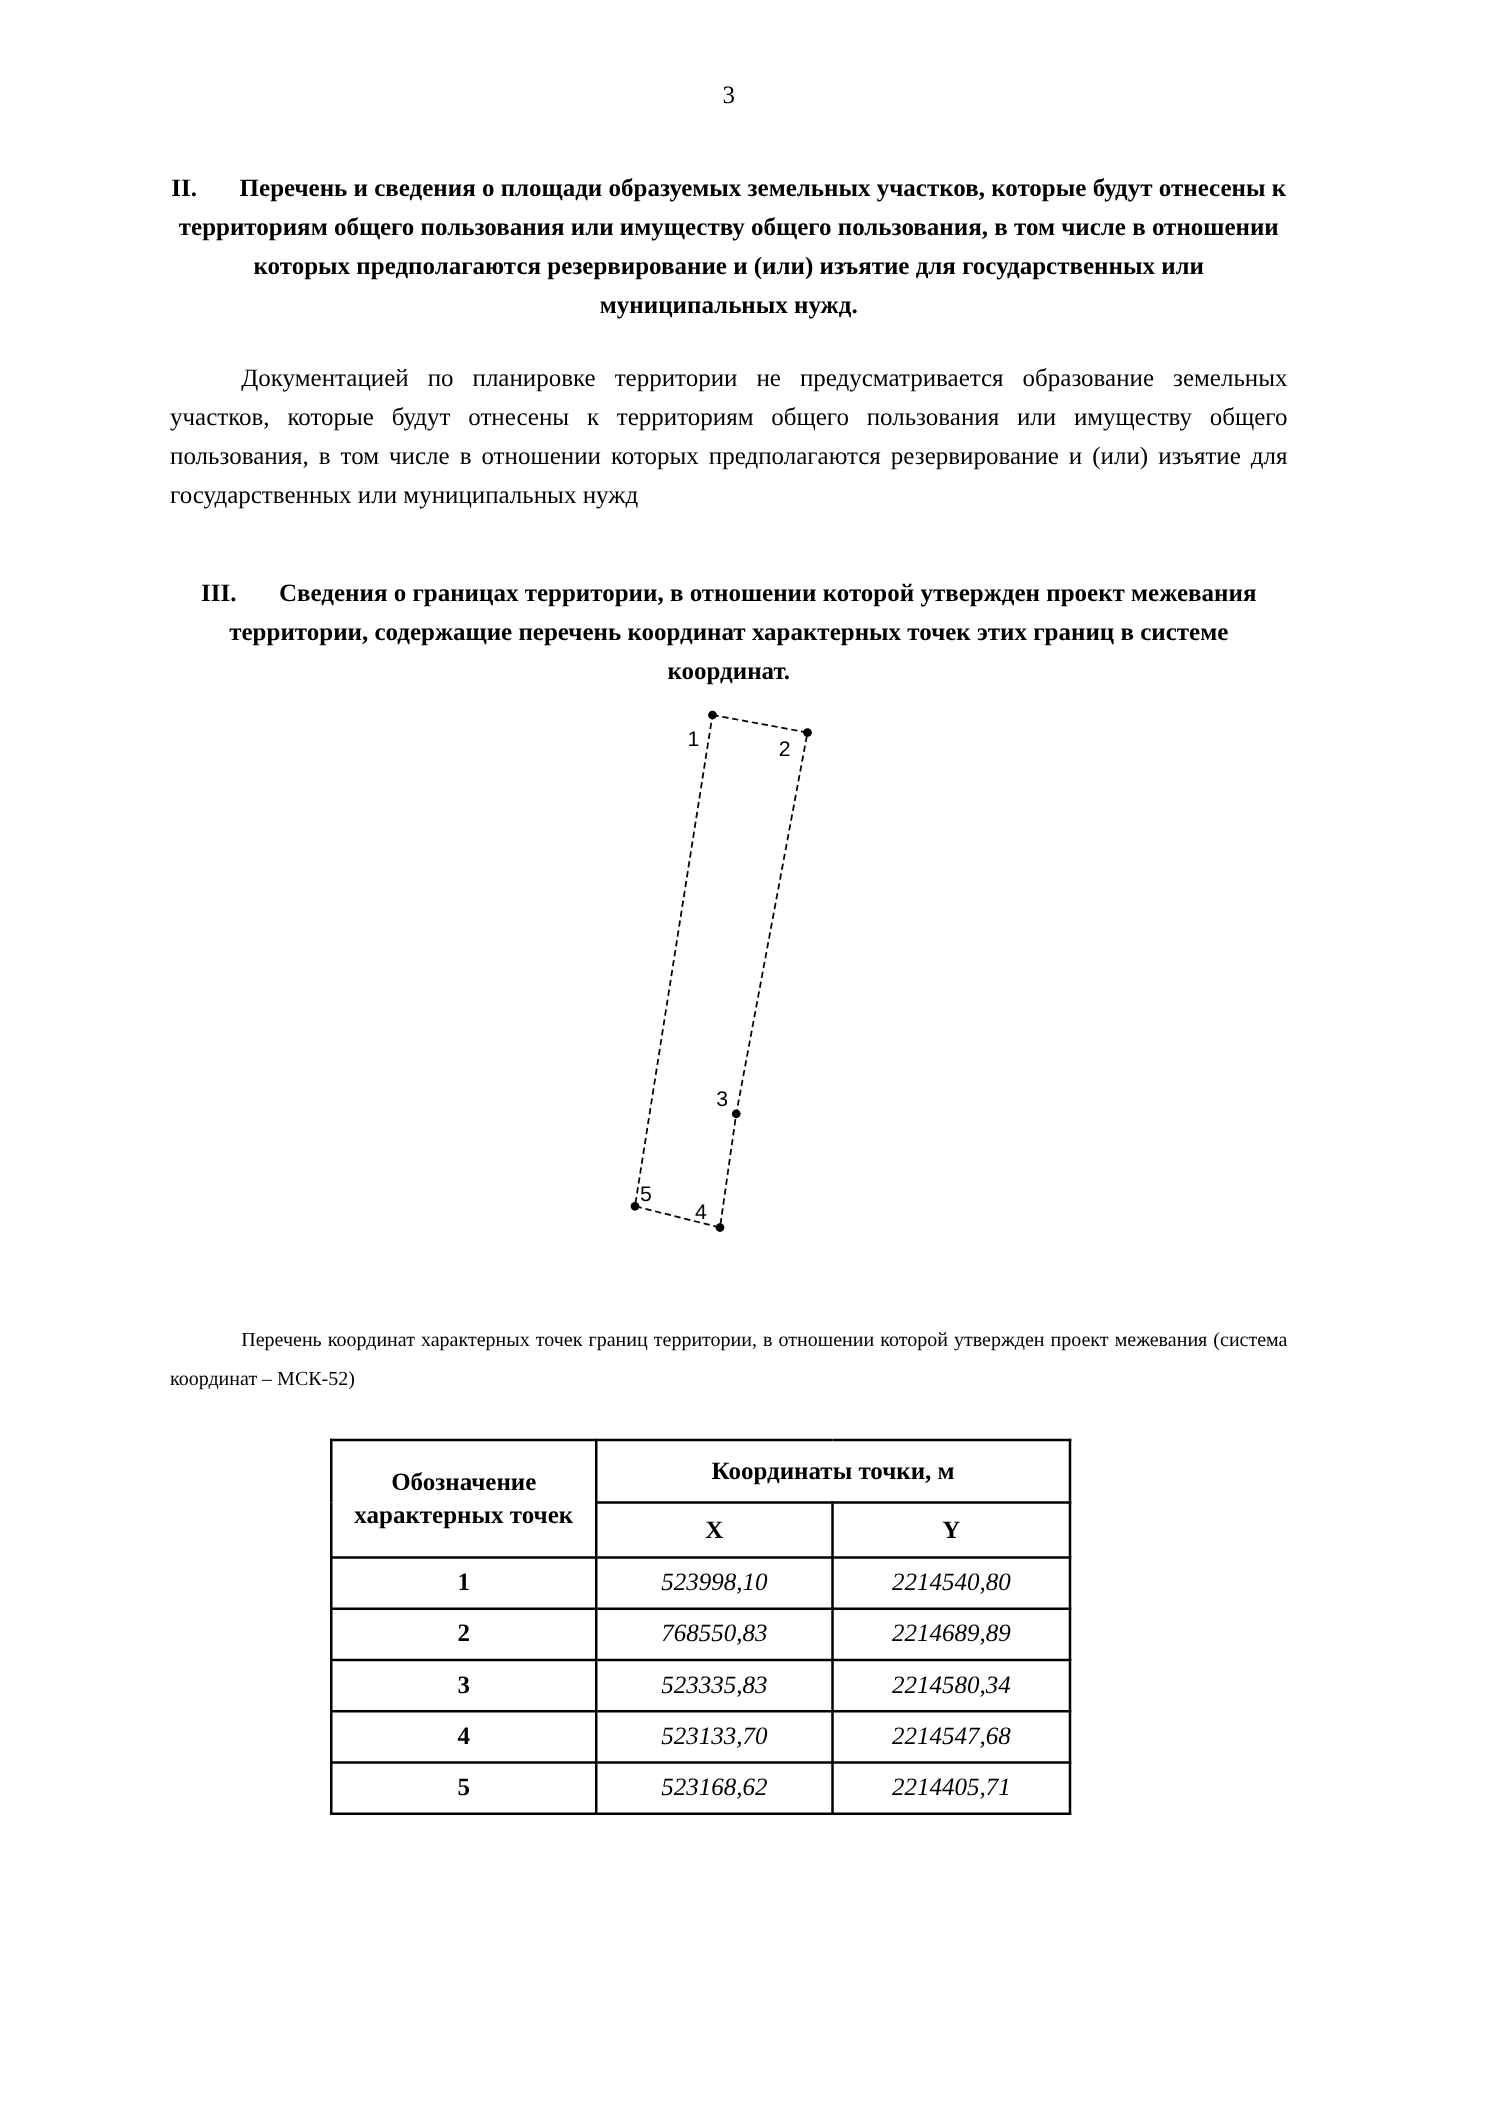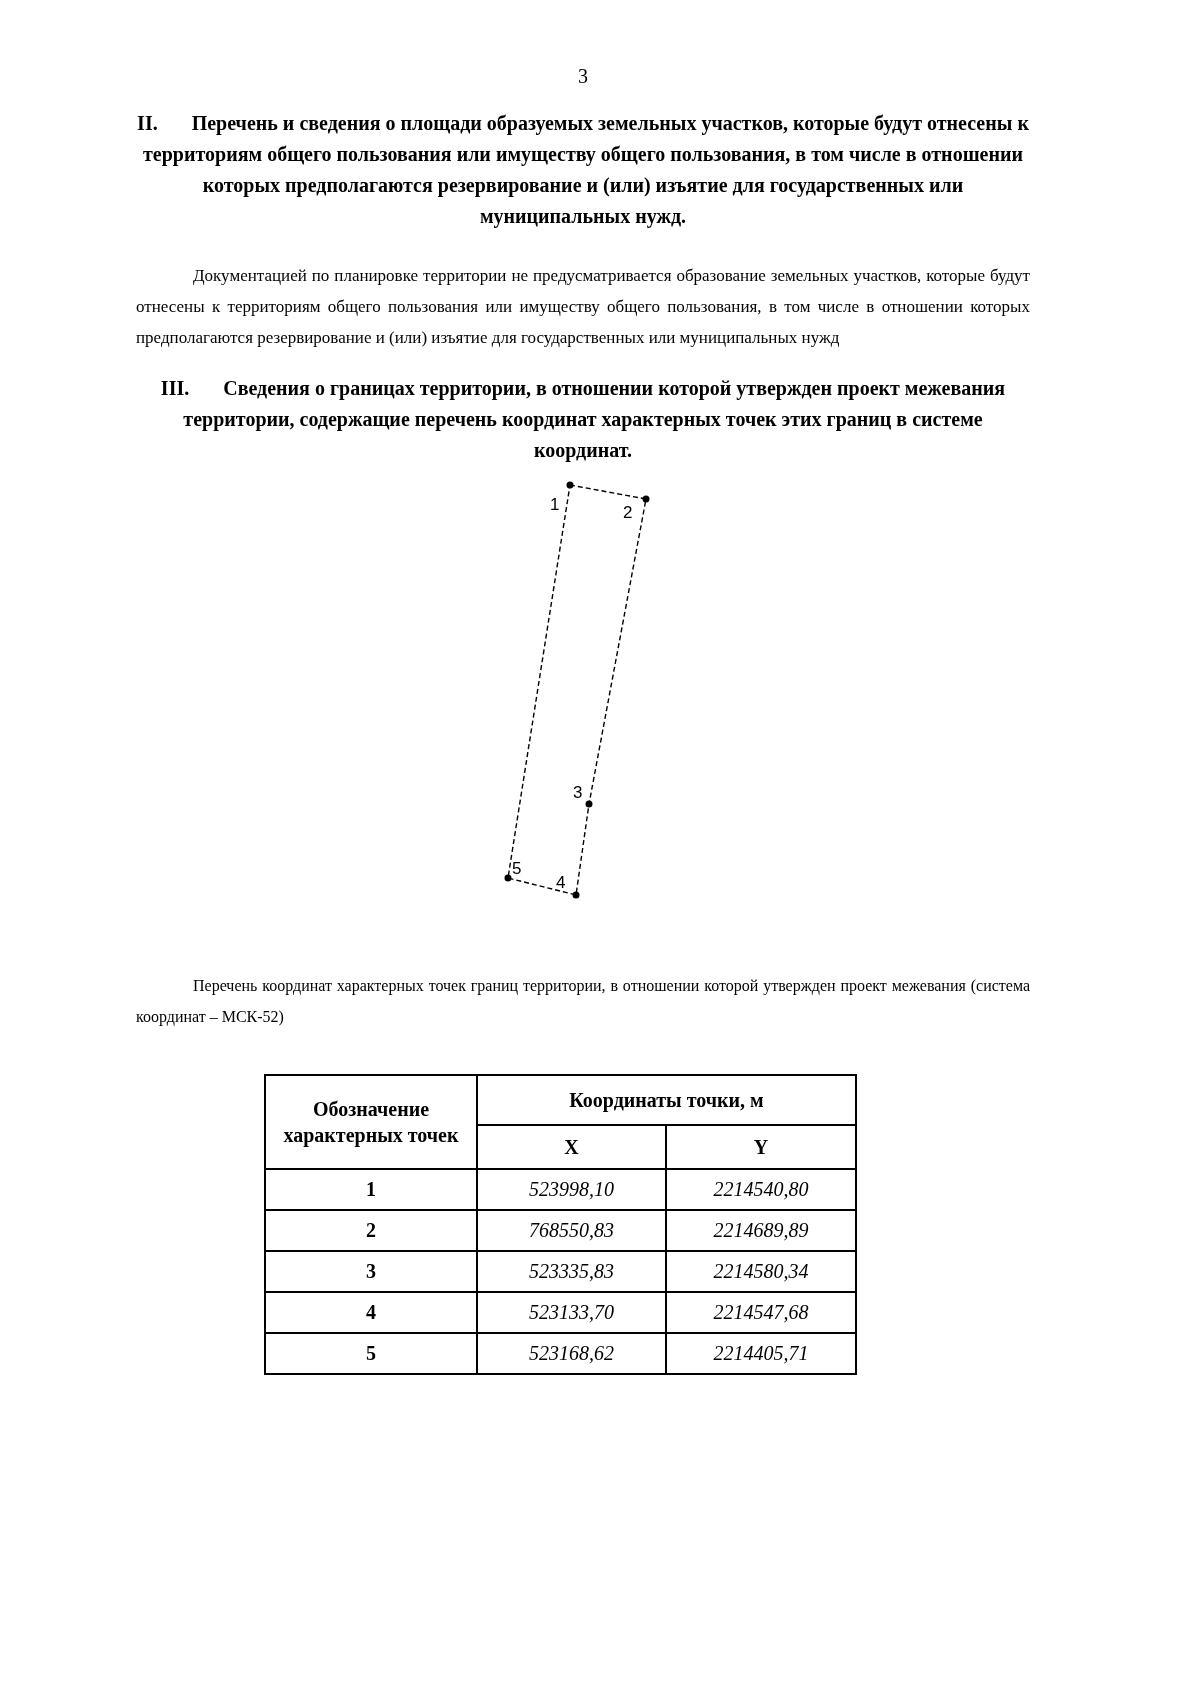--- a/index.html
+++ b/index.html
@@ -19,32 +19,32 @@
     width: 1200px;
     height: 1697px;
     padding: 64px 170px 0 136px;
   }
   .page-number {
     text-align: center;
     font-size: 20px;
     line-height: 24px;
   }
   .section-heading {
-    margin-top: 20px;
+    margin-top: 48px;
     text-align: center;
     font-weight: bold;
     font-size: 20px;
     line-height: 31px;
   }
   .section-heading .numeral {
     margin-right: 34px;
   }
   .body-paragraph {
     margin-top: 28px;
-    font-size: 17px;
+    font-size: 20px;
     line-height: 31px;
     text-align: justify;
     text-indent: 57px;
   }
   .diagram-wrap {
     margin-top: 6px;
     height: 452px;
     position: relative;
   }
   .diagram-wrap svg {
@@ -54,21 +54,21 @@
   }
   .coords-intro {
     margin-top: 46px;
     font-size: 16px;
     line-height: 31px;
     text-align: justify;
     text-indent: 57px;
   }
   table.coords {
     border-collapse: collapse;
-    margin: 42px 0 0 128px;
+    margin: 32px 0 0 128px;
     font-size: 20px;
     padding-left: 11px;
   }
   table.coords th, table.coords td {
     border: 2px solid #000;
     padding: 2px 6px;
     text-align: center;
     vertical-align: middle;
   }
   table.coords th {

